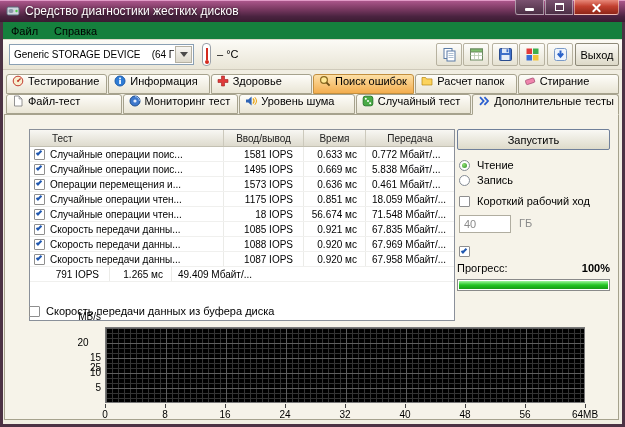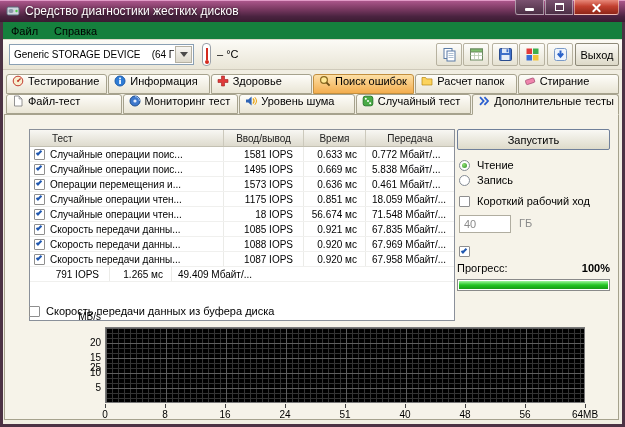--- a/index.html
+++ b/index.html
@@ -416,42 +416,42 @@
         </div>
       </div>
 
       <div class="buffer-row">
         <span class="cb"></span>
         <span>Скорость передачи данных из буфера диска</span>
       </div>
 
       <span class="ylab" style="top:196px;">MB/s</span>
       <span class="ylab" style="top:207px;margin-top:40px;">25</span>
-      <span class="ylab" style="top:222px;">20</span>
+      <span class="ylab" style="top:222px;text-align:center;">20</span>
       <span class="ylab" style="top:237px;">15</span>
       <span class="ylab" style="top:252px;">10</span>
       <span class="ylab" style="top:267px;">5</span>
 
       <div class="plot"></div>
 
       <span class="xtickmark" style="left:100px;"></span>
       <span class="xtickmark" style="left:160px;"></span>
       <span class="xtickmark" style="left:220px;"></span>
       <span class="xtickmark" style="left:280px;"></span>
       <span class="xtickmark" style="left:340px;"></span>
       <span class="xtickmark" style="left:400px;"></span>
       <span class="xtickmark" style="left:460px;"></span>
       <span class="xtickmark" style="left:520px;"></span>
       <span class="xtickmark" style="left:580px;"></span>
 
       <span class="xlab" style="left:100px;">0</span>
       <span class="xlab" style="left:160px;">8</span>
       <span class="xlab" style="left:220px;">16</span>
       <span class="xlab" style="left:280px;">24</span>
-      <span class="xlab" style="left:340px;">51</span>
+      <span class="xlab" style="left:340px;">32</span>
       <span class="xlab" style="left:400px;">40</span>
       <span class="xlab" style="left:460px;">48</span>
       <span class="xlab" style="left:520px;">56</span>
       <span class="xlab" style="left:580px;">64MB</span>
 
     </div>
   </div>
 </div>
 
 </body></html>

